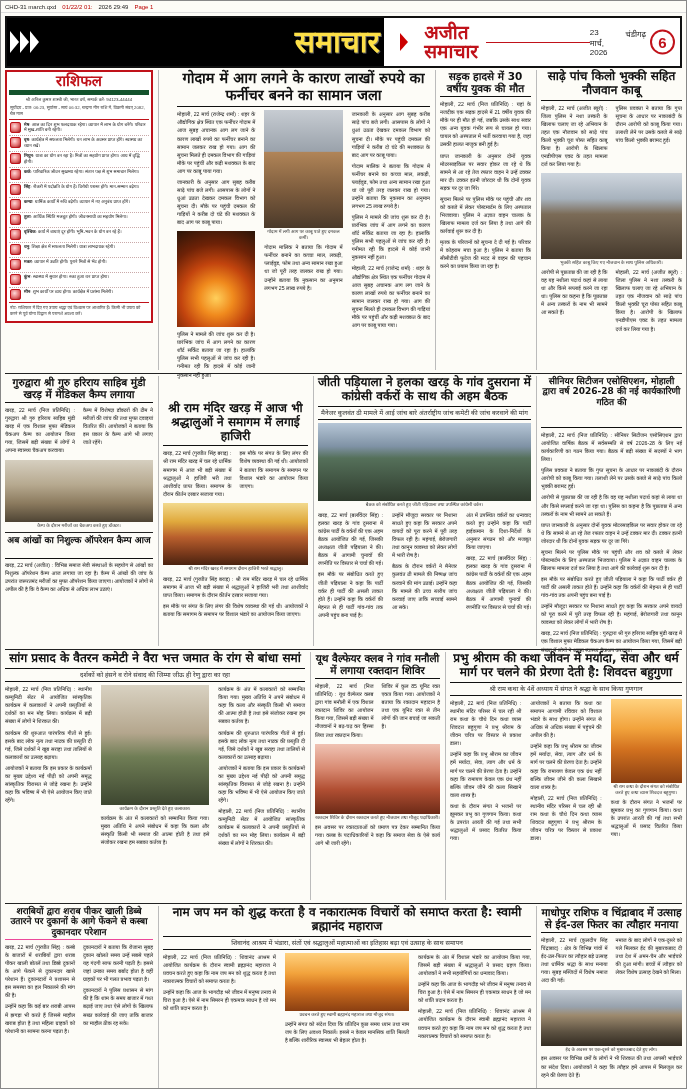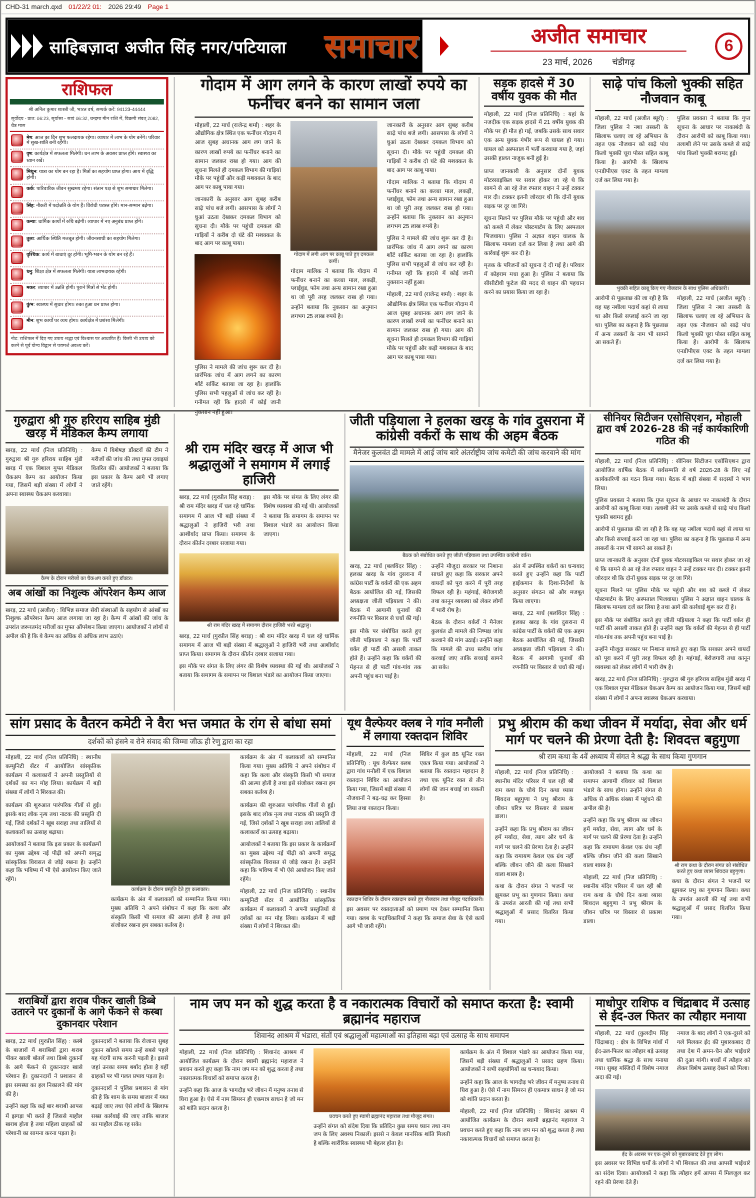--- a/index.html
+++ b/index.html
@@ -60,34 +60,34 @@
     font-weight: bold;
     font-size: 15px;
     color: #fff;
     padding: 0 6px;
     letter-spacing: .3px;
     white-space: nowrap;
   }
   .mh-samachar {
     position:absolute; right:4px; top:2px;
     font-family:"DejaVu Sans", sans-serif;
-    font-weight:bold; font-size:30px; color:#c2410c;
+    font-weight:bold; font-size:30px; color:#fde047;
     text-shadow: 1px 1px 0 #666;
   }
   .mh-mid {
     flex: 0 0 6%;
     background:#fff;
     display:flex; align-items:center; justify-content:center;
   }
   .mh-mid i {
     width:0;height:0;border-top:9px solid transparent;border-bottom:9px solid transparent;
     border-left:8px solid #c00;
   }
   .mh-right {
-    flex:1; background:#fff; position:relative; display:flex; flex-direction:column;
+    flex:1; background:#fff; position:relative; display:flex; flex-direction:row;
     justify-content:center; align-items:center; padding-right:34px;
   }
   .mh-logo {
     font-family:"DejaVu Sans", sans-serif;
     font-weight:bold; font-size:19px; color:#c0121a; line-height:1;
   }
   .mh-rule { width:80%; height:1px; background:#c0121a; margin:3px 0; }
   .mh-dateline { font-size:8px; color:#222; display:flex; gap:18px; }
   .mh-page {
     position:absolute; right:5px; top:50%; transform:translateY(-50%);
@@ -185,21 +185,20 @@
     <span class="dash">Page 1</span>
   </div>
 
   <div class="masthead">
     <div class="mh-left">
       <div class="mh-arrows">
           <i></i>
           <i></i>
           <i></i>
         </div>
-      <div class="mh-edition">साहिबज़ादा अजीत सिंह नगर/पटियाला</div>
       <div class="mh-samachar">समाचार</div>
     </div>
     <div class="mh-mid">
         <i></i>
       </div>
     <div class="mh-right">
       <div class="mh-logo">अजीत समाचार</div>
       <div class="mh-rule"></div>
       <div class="mh-dateline">
         <span>23 मार्च, 2026</span>
@@ -358,21 +357,21 @@
           <div class="col" style="flex:1;padding-left:3px;">
             <div class="body">
                 <p>कैम्प में विशेषज्ञ डॉक्टरों की टीम ने मरीजों की जांच की तथा मुफ्त दवाइयां वितरित कीं। आयोजकों ने बताया कि इस प्रकार के कैम्प आगे भी लगाए जाते रहेंगे।</p>
               </div>
           </div>
         </div>
         <div class="photo ph-indoor" style="height:62px;margin-top:2px;"></div>
         <div class="cap">कैम्प के दौरान मरीजों का चैकअप करते हुए डॉक्टर।</div>
 
         <div class="rulet" style="margin:4px 0 2px;"></div>
-        <div class="hl hl-sm center" style="border-bottom:1px solid #111;padding-bottom:2px;">अब आंखों का निशुल्क ऑपरेशन कैम्प आज</div>
+        <div class="hl hl-sm center" style="border-bottom:1px solid #111;padding-bottom:12px;">अब आंखों का निशुल्क ऑपरेशन कैम्प आज</div>
         <div class="body" style="margin-top:2px;">
           <p>खरड़, 22 मार्च (अजीत) : विभिन्न समाज सेवी संस्थाओं के सहयोग से आंखों का निशुल्क ऑपरेशन कैम्प आज लगाया जा रहा है। कैम्प में आंखों की जांच के उपरांत जरूरतमंद मरीजों का मुफ्त ऑपरेशन किया जाएगा। आयोजकों ने लोगों से अपील की है कि वे कैम्प का अधिक से अधिक लाभ उठाएं।</p>
         </div>
       </div>
 
       <div class="col vrule" style="flex:0 0 150px; padding-left:4px;">
         <div class="hl hl-lg center" style="border-bottom:1px solid #111;padding-bottom:2px;margin-top:26px;">श्री राम मंदिर खरड़ में आज भी श्रद्धालुओं ने समागम में लगाई हाजिरी</div>
         <div class="row" style="margin-top:3px;">
           <div class="col" style="flex:1;">
             <div class="body">
@@ -414,21 +413,21 @@
           <div class="col" style="flex:1;padding-left:4px;">
             <div class="body">
               <p>अंत में उपस्थित वर्करों का धन्यवाद करते हुए उन्होंने कहा कि पार्टी हाईकमान के दिशा-निर्देशों के अनुसार संगठन को और मजबूत किया जाएगा।</p>
               <p>खरड़, 22 मार्च (बलविंदर सिंह) : हलका खरड़ के गांव दुसराना में कांग्रेस पार्टी के वर्करों की एक अहम बैठक आयोजित की गई, जिसकी अध्यक्षता जीती पड़ियाला ने की। बैठक में आगामी चुनावों की रणनीति पर विस्तार से चर्चा की गई।</p>
             </div>
           </div>
         </div>
       </div>
 
       <div class="col vrule" style="flex:0 0 146px; padding-left:4px;">
-        <div class="hl hl-sm center" style="border-bottom:1px solid #111;padding-bottom:5px;">सीनियर सिटीजन एसोसिएशन, मोहाली द्वारा वर्ष 2026-28 की नई कार्यकारिणी गठित की</div>
+        <div class="hl hl-sm center" style="border-bottom:1px solid #111;padding-bottom:20px;">सीनियर सिटीजन एसोसिएशन, मोहाली द्वारा वर्ष 2026-28 की नई कार्यकारिणी गठित की</div>
         <div class="body" style="margin-top:3px;">
           <p>मोहाली, 22 मार्च (निज प्रतिनिधि) : सीनियर सिटीजन एसोसिएशन द्वारा आयोजित वार्षिक बैठक में सर्वसम्मति से वर्ष 2026-28 के लिए नई कार्यकारिणी का गठन किया गया। बैठक में बड़ी संख्या में सदस्यों ने भाग लिया।</p>
           <p>पुलिस प्रवक्ता ने बताया कि गुप्त सूचना के आधार पर नाकाबंदी के दौरान आरोपी को काबू किया गया। तलाशी लेने पर उसके कब्जे से साढ़े पांच किलो भुक्की बरामद हुई।</p>
           <p>आरोपी से पूछताछ की जा रही है कि वह यह नशीला पदार्थ कहां से लाया था और किसे सप्लाई करने जा रहा था। पुलिस का कहना है कि पूछताछ में अन्य तस्करों के नाम भी सामने आ सकते हैं।</p>
           <p>प्राप्त जानकारी के अनुसार दोनों युवक मोटरसाइकिल पर सवार होकर जा रहे थे कि सामने से आ रहे तेज रफ्तार वाहन ने उन्हें टक्कर मार दी। टक्कर इतनी जोरदार थी कि दोनों युवक सड़क पर दूर जा गिरे।</p>
           <p>सूचना मिलने पर पुलिस मौके पर पहुंची और शव को कब्जे में लेकर पोस्टमार्टम के लिए अस्पताल भिजवाया। पुलिस ने अज्ञात वाहन चालक के खिलाफ मामला दर्ज कर लिया है तथा आगे की कार्रवाई शुरू कर दी है।</p>
           <p>इस मौके पर संबोधित करते हुए जीती पड़ियाला ने कहा कि पार्टी वर्कर ही पार्टी की असली ताकत होते हैं। उन्होंने कहा कि वर्करों की मेहनत से ही पार्टी गांव-गांव तक अपनी पहुंच बना पाई है।</p>
           <p>उन्होंने मौजूदा सरकार पर निशाना साधते हुए कहा कि सरकार अपने वायदों को पूरा करने में पूरी तरह विफल रही है। महंगाई, बेरोजगारी तथा कानून व्यवस्था को लेकर लोगों में भारी रोष है।</p>
           <p>खरड़, 22 मार्च (निज प्रतिनिधि) : गुरुद्वारा श्री गुरु हरिराय साहिब मुंडी खरड़ में एक विशाल मुफ्त मेडिकल चैकअप कैम्प का आयोजन किया गया, जिसमें बड़ी संख्या में लोगों ने अपना स्वास्थ्य चैकअप करवाया।</p>
         </div>

